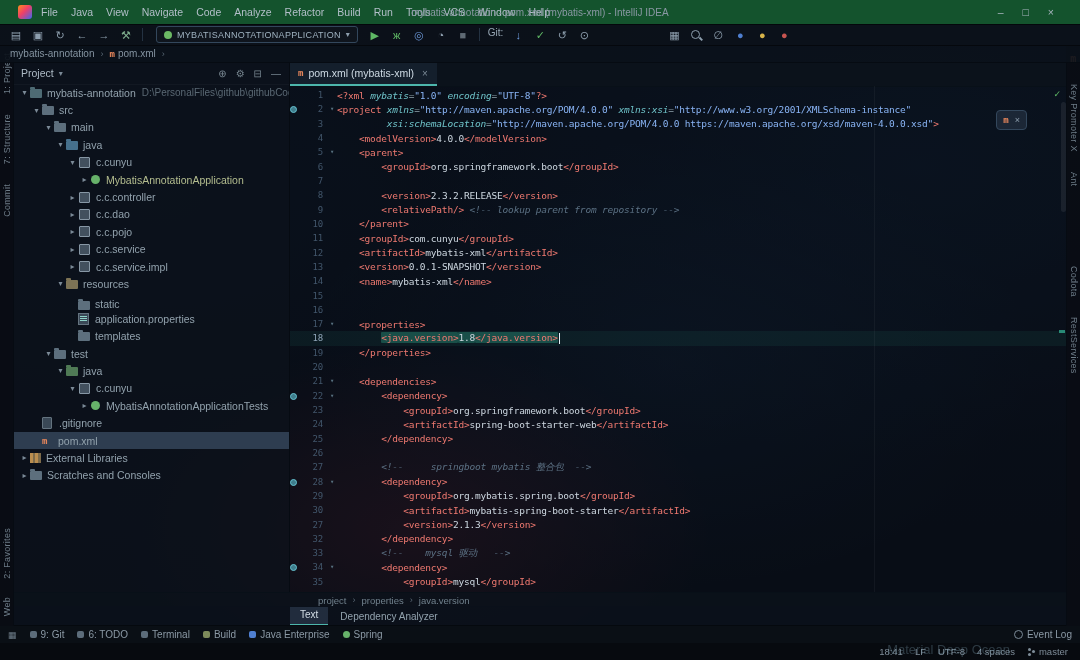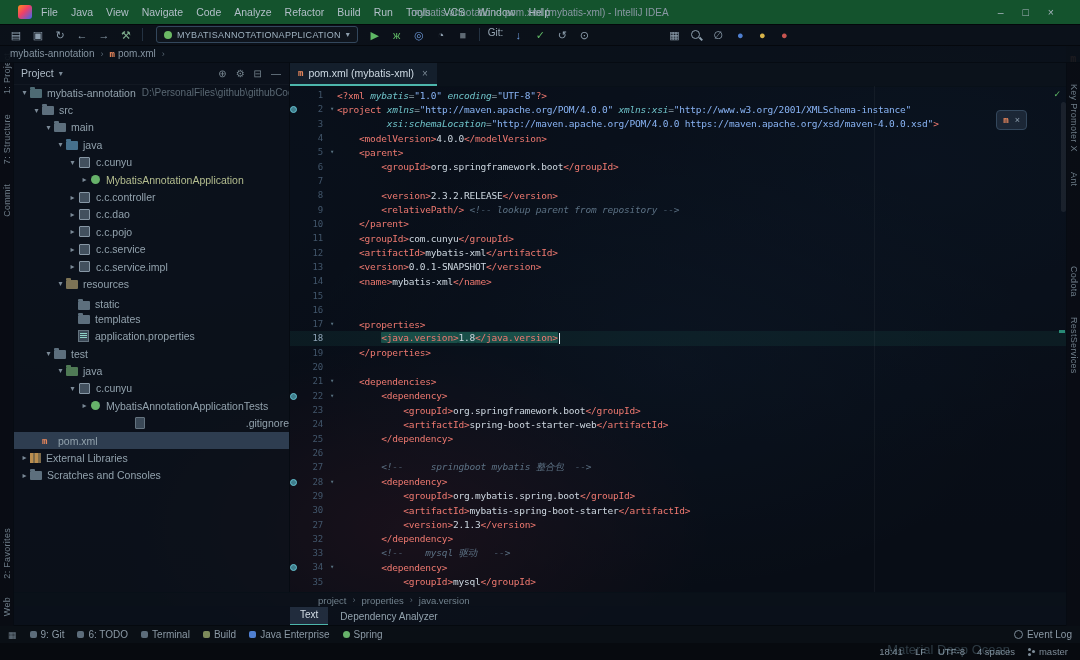--- a/index.html
+++ b/index.html
@@ -328,49 +328,49 @@
         <span class="ic ic-res"></span>
         <span class="tlabel">resources</span>
       </div>
       <div class="trow" style="padding-left: 54px; align-items: flex-end;">
         <span class="arr"> </span>
         <span class="ic ic-folder"></span>
         <span class="tlabel">static</span>
       </div>
       <div class="trow" style="padding-left: 54px;">
         <span class="arr"> </span>
+        <span class="ic ic-props"></span>
+        <span class="tlabel">application.properties</span>
+      </div>
+      <div class="trow" style="padding-left: 54px;">
+        <span class="arr"> </span>
         <span class="ic ic-folder"></span>
         <span class="tlabel">templates</span>
       </div>
-      <div class="trow" style="padding-left: 54px;">
-        <span class="arr"> </span>
-        <span class="ic ic-props"></span>
-        <span class="tlabel">application.properties</span>
-      </div>
       <div class="trow" style="padding-left: 30px;">
         <span class="arr">▾</span>
         <span class="ic ic-folder"></span>
         <span class="tlabel">test</span>
       </div>
       <div class="trow" style="padding-left: 42px;">
         <span class="arr">▾</span>
         <span class="ic ic-test"></span>
         <span class="tlabel">java</span>
       </div>
       <div class="trow" style="padding-left: 54px;">
         <span class="arr">▾</span>
         <span class="ic ic-package"></span>
         <span class="tlabel">c.cunyu</span>
       </div>
       <div class="trow" style="padding-left: 66px;">
         <span class="arr">▸</span>
         <span class="ic ic-spring"></span>
         <span class="tlabel">MybatisAnnotationApplicationTests</span>
       </div>
-      <div class="trow" style="padding-left: 18px; justify-content: space-between;">
+      <div class="trow" style="padding-left: 18px;">
         <span class="arr"> </span>
         <span class="ic ic-file"></span>
         <span class="tlabel">.gitignore</span>
       </div>
       <div class="trow sel" style="padding-left: 18px;">
         <span class="arr"> </span>
         <span class="ic ic-maven"></span>
         <span class="tlabel">pom.xml</span>
       </div>
       <div class="trow" style="padding-left: 6px;">

